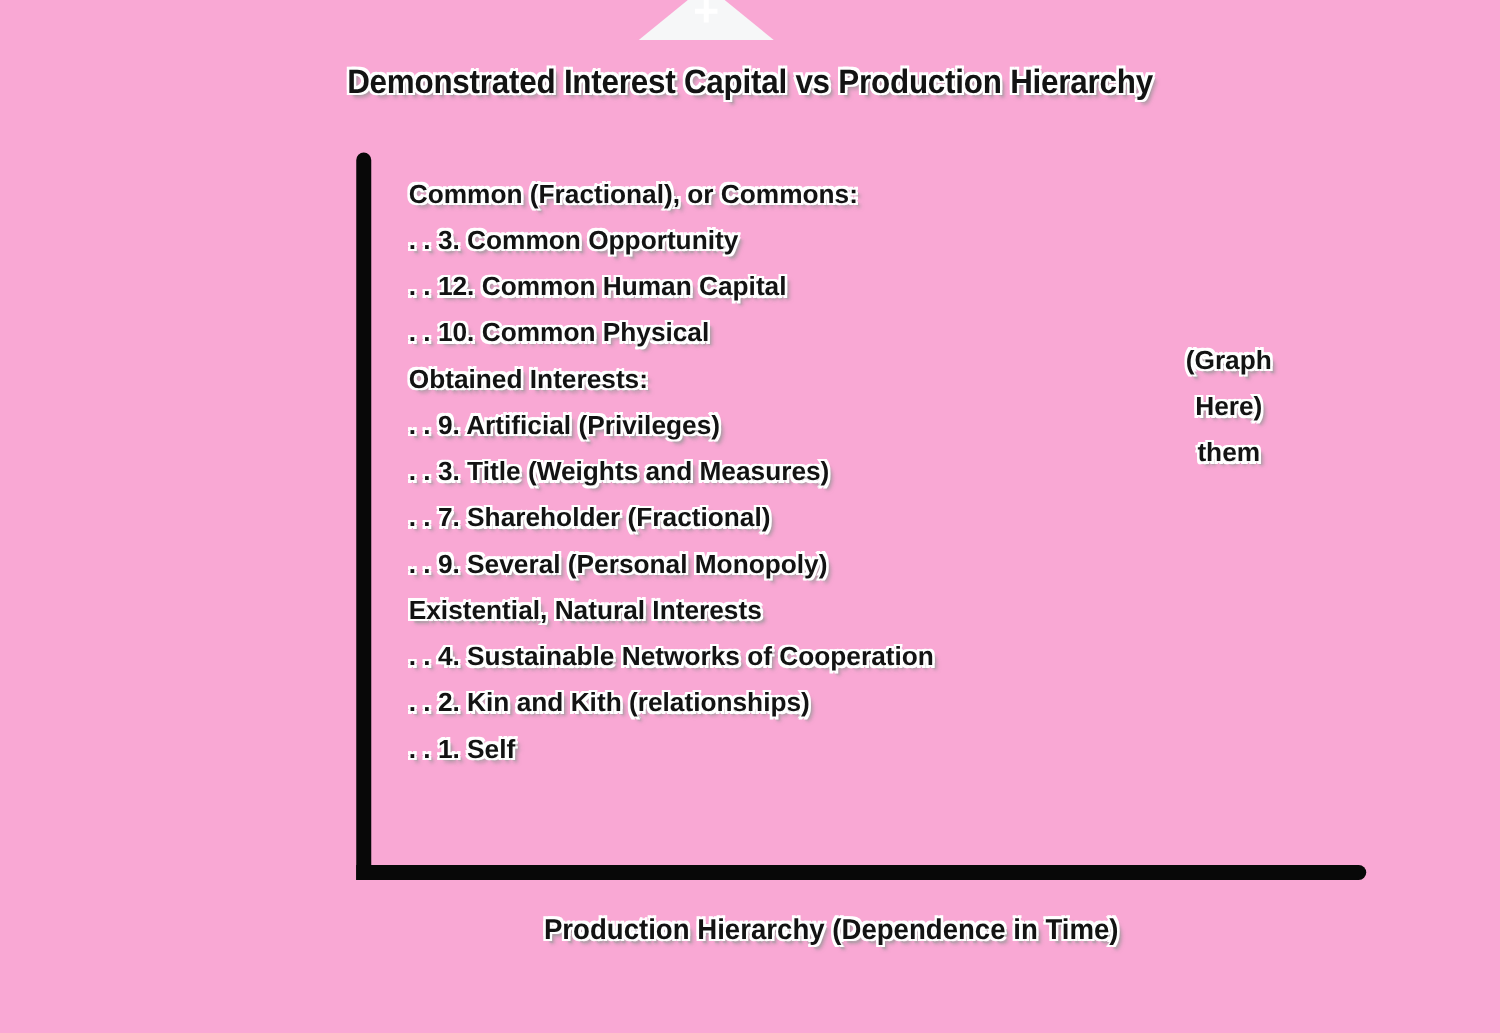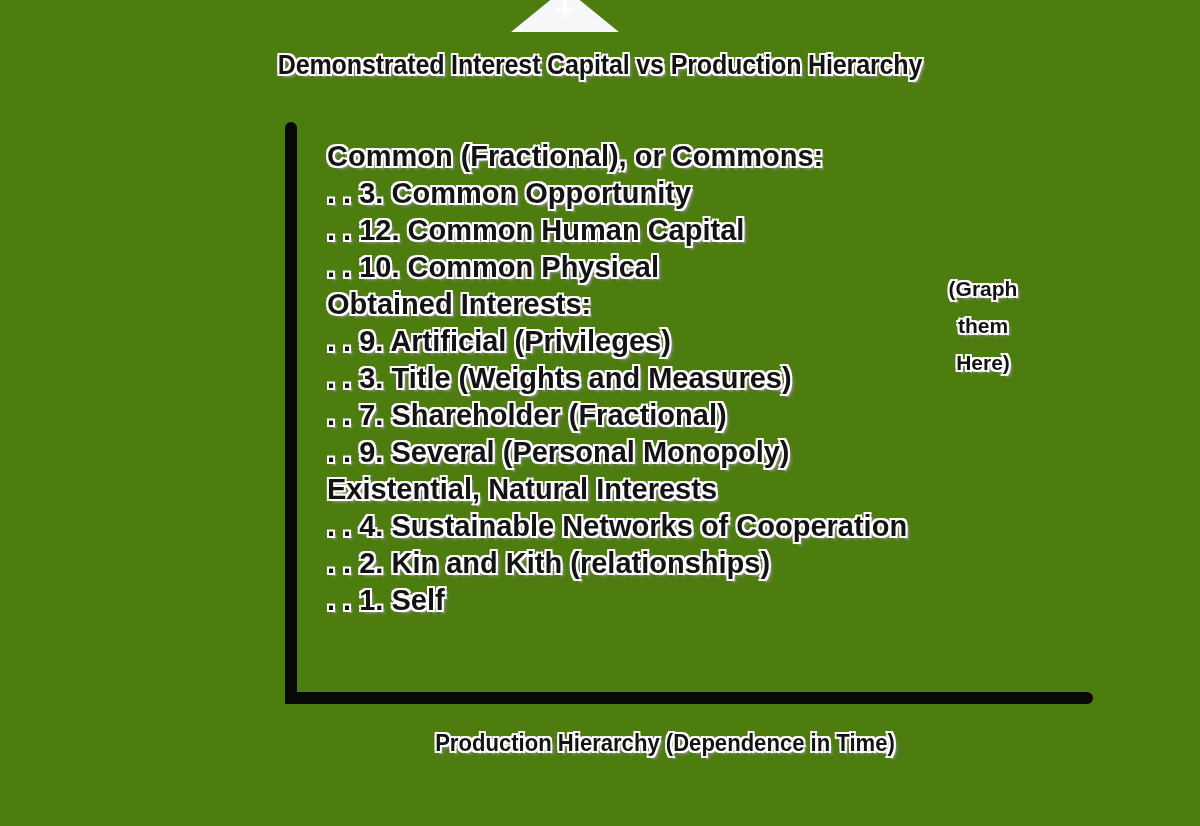--- a/index.html
+++ b/index.html
@@ -9,21 +9,21 @@
     background: #ffffff;
   }
   body {
     font-family: "Liberation Sans", sans-serif;
   }
 
   #canvas {
     position: relative;
     width: 1200px;
     height: 826px;
-    background: #4d7c0f;
+    background: #f9a8d4;
     overflow: hidden;
   }
 
   
   .emb {
     color: #131313;
     font-weight: bold;
     white-space: nowrap;
     -webkit-text-stroke: 3px #ffffff;
     paint-order: stroke fill;
@@ -117,21 +117,21 @@
   
   #hierarchy-list {
     position: absolute;
     left: 327px;
     top: 141px;
     width: 640px;
   }
   #hierarchy-list .row {
     height: 37px;
     line-height: 30px;
-    font-size: 29px;
+    font-size: 21px;
     white-space: nowrap;
   }
 </style>
 </head>
 <body>
 
 <div id="canvas">
 
   <div id="watermark">
     <svg width="120" height="50" viewBox="0 0 120 50" aria-hidden="true">
@@ -143,22 +143,22 @@
   <div id="chart-title" class="emb">Demonstrated Interest Capital vs Production Hierarchy</div>
 
   <div id="y-axis-line"></div>
   <div id="x-axis-line"></div>
 
 
   <div id="x-axis-title" class="emb">Production Hierarchy (Dependence in Time)</div>
 
   <div id="plot-note" class="emb">
     <span class="ln">(Graph</span>
+    <span class="ln">Here)</span>
     <span class="ln">them</span>
-    <span class="ln">Here)</span>
   </div>
 
   <div id="hierarchy-list">
     <div class="row emb">Common (Fractional), or Commons:</div>
     <div class="row emb">. . 3. Common Opportunity</div>
     <div class="row emb">. . 12. Common Human Capital</div>
     <div class="row emb">. . 10. Common Physical</div>
     <div class="row emb">Obtained Interests:</div>
     <div class="row emb">. . 9. Artificial (Privileges)</div>
     <div class="row emb">. . 3. Title (Weights and Measures)</div>

